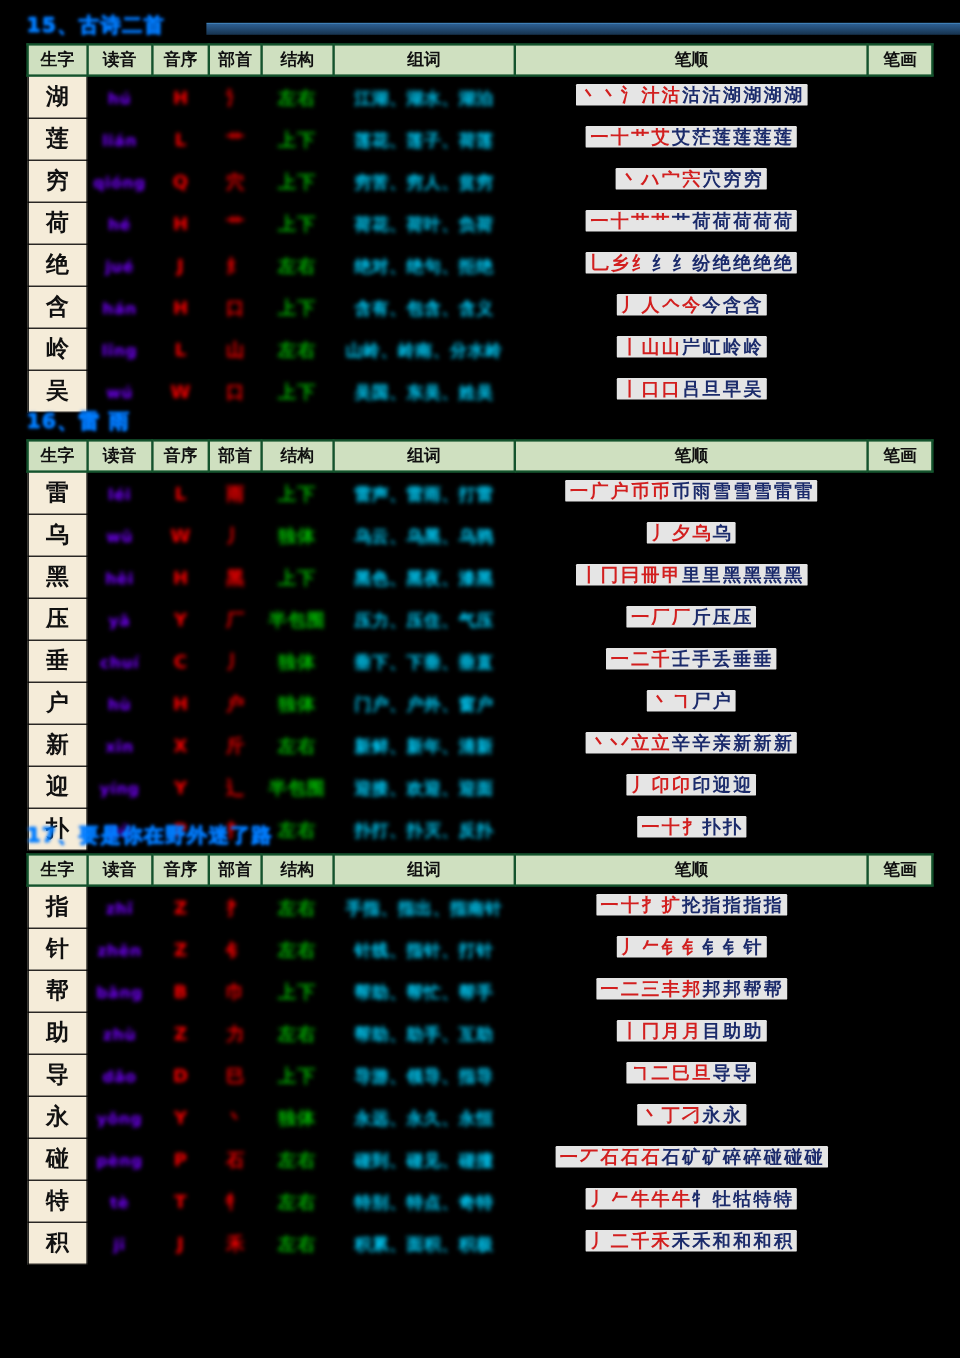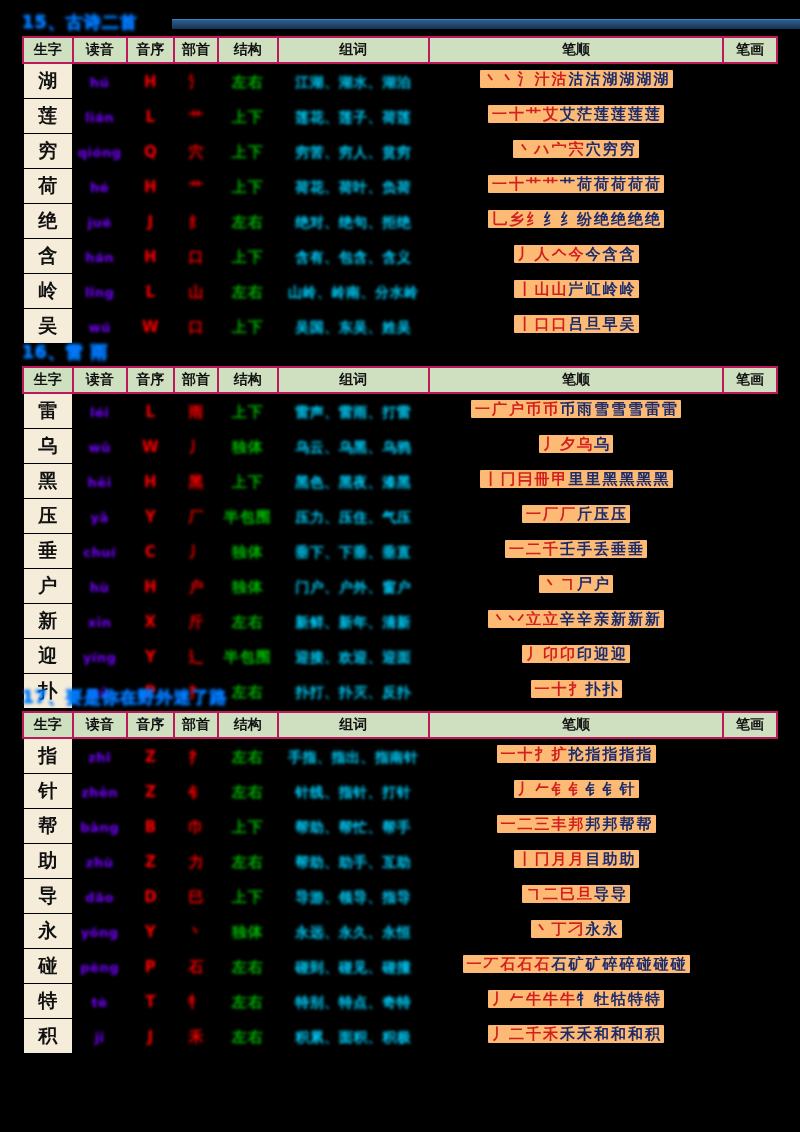--- a/index.html
+++ b/index.html
@@ -37,21 +37,21 @@
     border-collapse:collapse;width:756px;
     table-layout:fixed;background:#000;
   }
   table.zi th,table.zi td{
     border:1px solid #000;
     padding:0;text-align:center;vertical-align:middle;
   }
   table.zi th{
     background:#cfe0c0;color:#111;
     font-size:14px;font-weight:bold;height:24px;
-    border:2px solid #be185d;
+    border:2px solid #14532d;
     font-family:"DejaVu Sans","Liberation Sans",sans-serif;
   }
   td.cz{
     background:#f5ecd9;color:#111;
     font-size:19px;font-weight:bold;height:34px;
     border:2px solid #000;
   }
   td.dark{background:#000;height:34px;border:1px solid #000;}
 
   
@@ -59,21 +59,21 @@
       filter:blur(1.6px) contrast(2.2);}
   .rd.pin{color:#7b2fbe;font-size:13px;font-weight:bold;letter-spacing:0.5px;}
   .rd.yx{color:#f00000;font-size:15px;font-weight:bold;}
   .rd.bs{color:#f00000;font-size:15px;font-weight:bold;}
   .rd.jg{color:#1f9b3f;font-size:15px;font-weight:bold;letter-spacing:1px;}
   .rd.zc{color:#12a5e8;font-size:14px;font-weight:bold;letter-spacing:0.5px;}
 
   
   td.bs-order{background:#000;padding:0;height:34px;}
   .strokebox{
-    background:#fdba74;display:inline-block;
+    background:#e5e5e5;display:inline-block;
     padding:1px 3px;white-space:nowrap;
     border-radius:1px;line-height:1;
     max-width:278px;overflow:hidden;
   }
   .strokebox span{
     font-family:"DejaVu Serif","Liberation Serif",serif;
     font-size:15px;font-weight:bold;
     display:inline-block;margin:0 1px;
   }
   .strokebox span.r{color:#d21f1f;}

